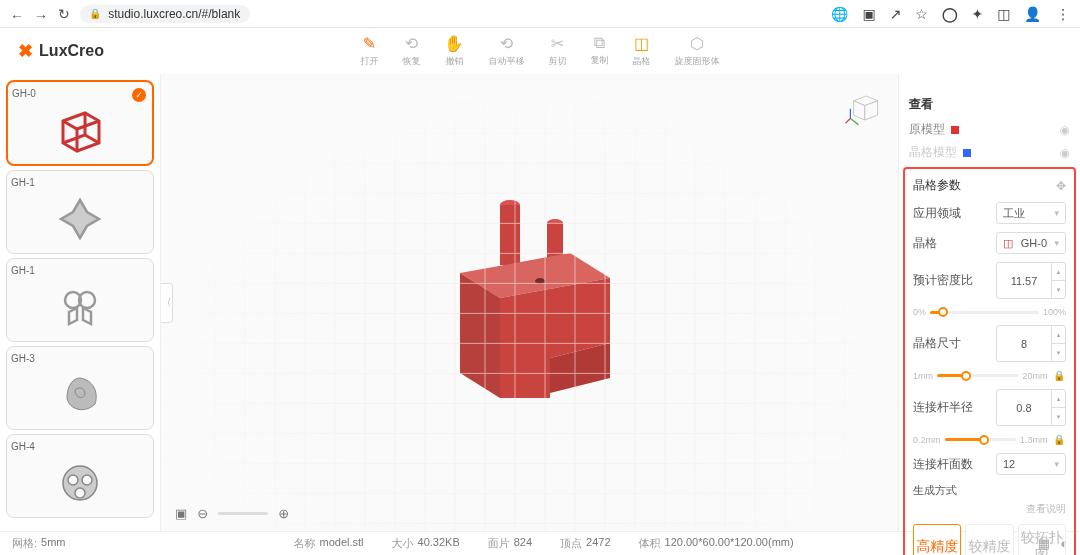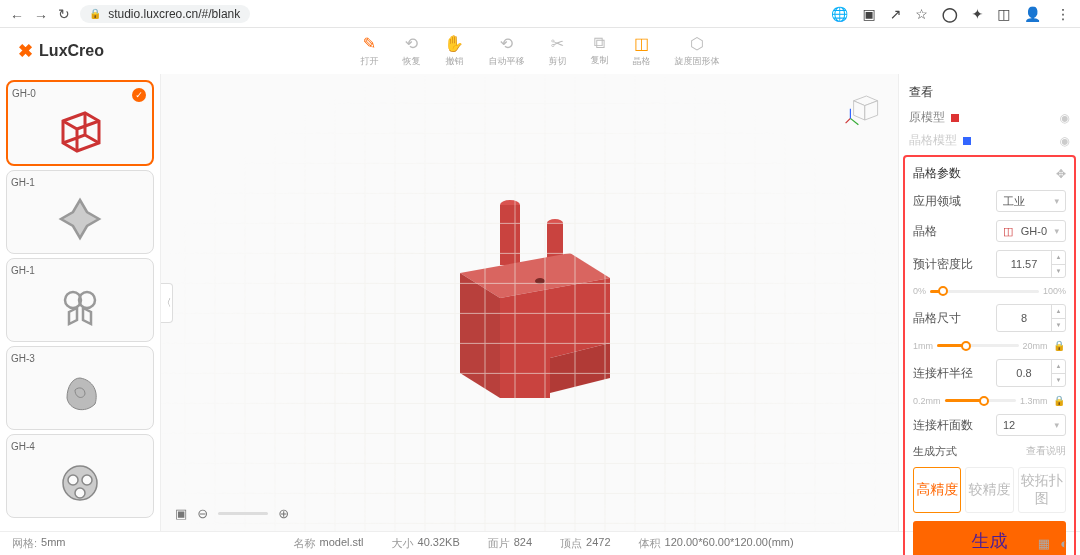--- a/index.html
+++ b/index.html
@@ -34,43 +34,43 @@
 .preview svg { width: 50px; height: 50px; }
 
 .canvas { flex: 1; position: relative; background: #fafafa; border-left: 1px solid #eee; border-right: 1px solid #eee; display: flex; align-items: center; justify-content: center; }
 .collapse-tab { position: absolute; left: 0; top: 50%; transform: translateY(-50%); width: 12px; height: 40px; background: #fff; border: 1px solid #ddd; border-left: none; border-radius: 0 4px 4px 0; display: flex; align-items: center; justify-content: center; font-size: 10px; color: #888; cursor: pointer; }
 .grid-bg { position: absolute; inset: 0; background-image: linear-gradient(#f0eee8 1px, transparent 1px), linear-gradient(90deg, #f0eee8 1px, transparent 1px); background-size: 30px 30px; background-position: center 70%; opacity: .6; mask-image: radial-gradient(ellipse at center 65%, black 35%, transparent 75%); -webkit-mask-image: radial-gradient(ellipse at center 65%, black 35%, transparent 75%); }
 .orient-cube { position: absolute; top: 14px; right: 14px; width: 40px; height: 40px; }
 .canvas-tools { position: absolute; left: 14px; bottom: 10px; display: flex; gap: 10px; align-items: center; color: #777; font-size: 13px; }
 .canvas-tools span { cursor: pointer; }
 
 .right-panel { width: 181px; padding: 8px 10px; display: flex; flex-direction: column; gap: 6px; font-size: 12px; }
-.rp-title { font-weight: 400; color: #333; padding: 2px 0; }
+.rp-title { font-weight: 700; color: #333; padding: 2px 0; margin-top: 12px; }
 .vis-row { display: flex; align-items: center; gap: 6px; color: #888; }
 .vis-row .sq { width: 8px; height: 8px; }
 .vis-row .eye { margin-left: auto; color: #ccc; }
 .param-panel { border: 2px solid #f44; border-radius: 4px; margin: 0 -6px -6px -6px; padding: 8px; display: flex; flex-direction: column; gap: 8px; }
 .pp-head { display: flex; align-items: center; justify-content: space-between; color: #333; font-weight: 500; }
 .pp-head .mv { color: #bbb; font-size: 12px; }
 .p-row { display: flex; align-items: center; justify-content: space-between; gap: 4px; }
 .p-row > label { color: #555; font-size: 12px; }
 .sel-box { display: flex; align-items: center; border: 1px solid #ddd; border-radius: 3px; height: 22px; padding: 0 6px; min-width: 70px; justify-content: space-between; font-size: 11px; color: #555; gap: 4px; cursor: pointer; }
 .sel-box .dd { color: #bbb; font-size: 9px; }
-.num-box { display: flex; align-items: center; border: 1px solid #ddd; border-radius: 3px; height: 28px; min-width: 70px; font-size: 11px; color: #555; }
+.num-box { display: flex; align-items: center; border: 1px solid #ddd; border-radius: 3px; height: 37px; min-width: 70px; font-size: 11px; color: #555; }
 .num-box .v { flex: 1; text-align: center; }
 .num-box .steps { display: flex; flex-direction: column; border-left: 1px solid #ddd; width: 14px; height: 100%; font-size: 6px; color: #aaa; }
 .num-box .steps span { flex: 1; display: flex; align-items: center; justify-content: center; cursor: pointer; }
 .num-box .steps span:first-child { border-bottom: 1px solid #ddd; }
 .slider-row { display: flex; align-items: center; gap: 4px; font-size: 9px; color: #bbb; }
 .slider { flex: 1; height: 3px; background: #eee; position: relative; border-radius: 2px; }
 .slider .fill { position: absolute; left: 0; top: 0; height: 100%; background: #f80; border-radius: 2px; }
 .slider .knob { position: absolute; top: 50%; transform: translate(-50%,-50%); width: 10px; height: 10px; background: #fff; border: 2px solid #f80; border-radius: 50%; }
 .lock-ico { color: #bbb; font-size: 10px; margin-left: 2px; }
 .gen-label { color: #555; font-size: 11px; display: flex; justify-content: space-between; }
-.gen-label .help { color: #bbb; font-size: 10px; }
+.gen-label .help { color: #bbb; font-size: 10px; margin-top: 19px; }
 .seg { display: flex; gap: 4px; }
 .seg button { flex: 1; padding: 4px 0; font-size: 14px; border: 1px solid #eee; background: #fff; color: #bbb; border-radius: 3px; cursor: pointer; }
 .seg button.on { border-color: #f80; color: #f60; }
 .gen-btn { background: #f60; color: #4c1d95; border: none; border-radius: 3px; padding: 8px 0; font-size: 18px; cursor: pointer; }
 
 .statusbar { height: 24px; display: flex; align-items: center; padding: 0 12px; gap: 28px; border-top: 1px solid #eee; font-size: 11px; color: #777; }
 .statusbar .sb-item { display: flex; gap: 4px; }
 .statusbar .sb-item .k { color: #999; }
 .statusbar .r { margin-left: auto; display: flex; gap: 10px; color: #aaa; font-size: 13px; }
 .statusbar .r span { cursor: pointer; }

